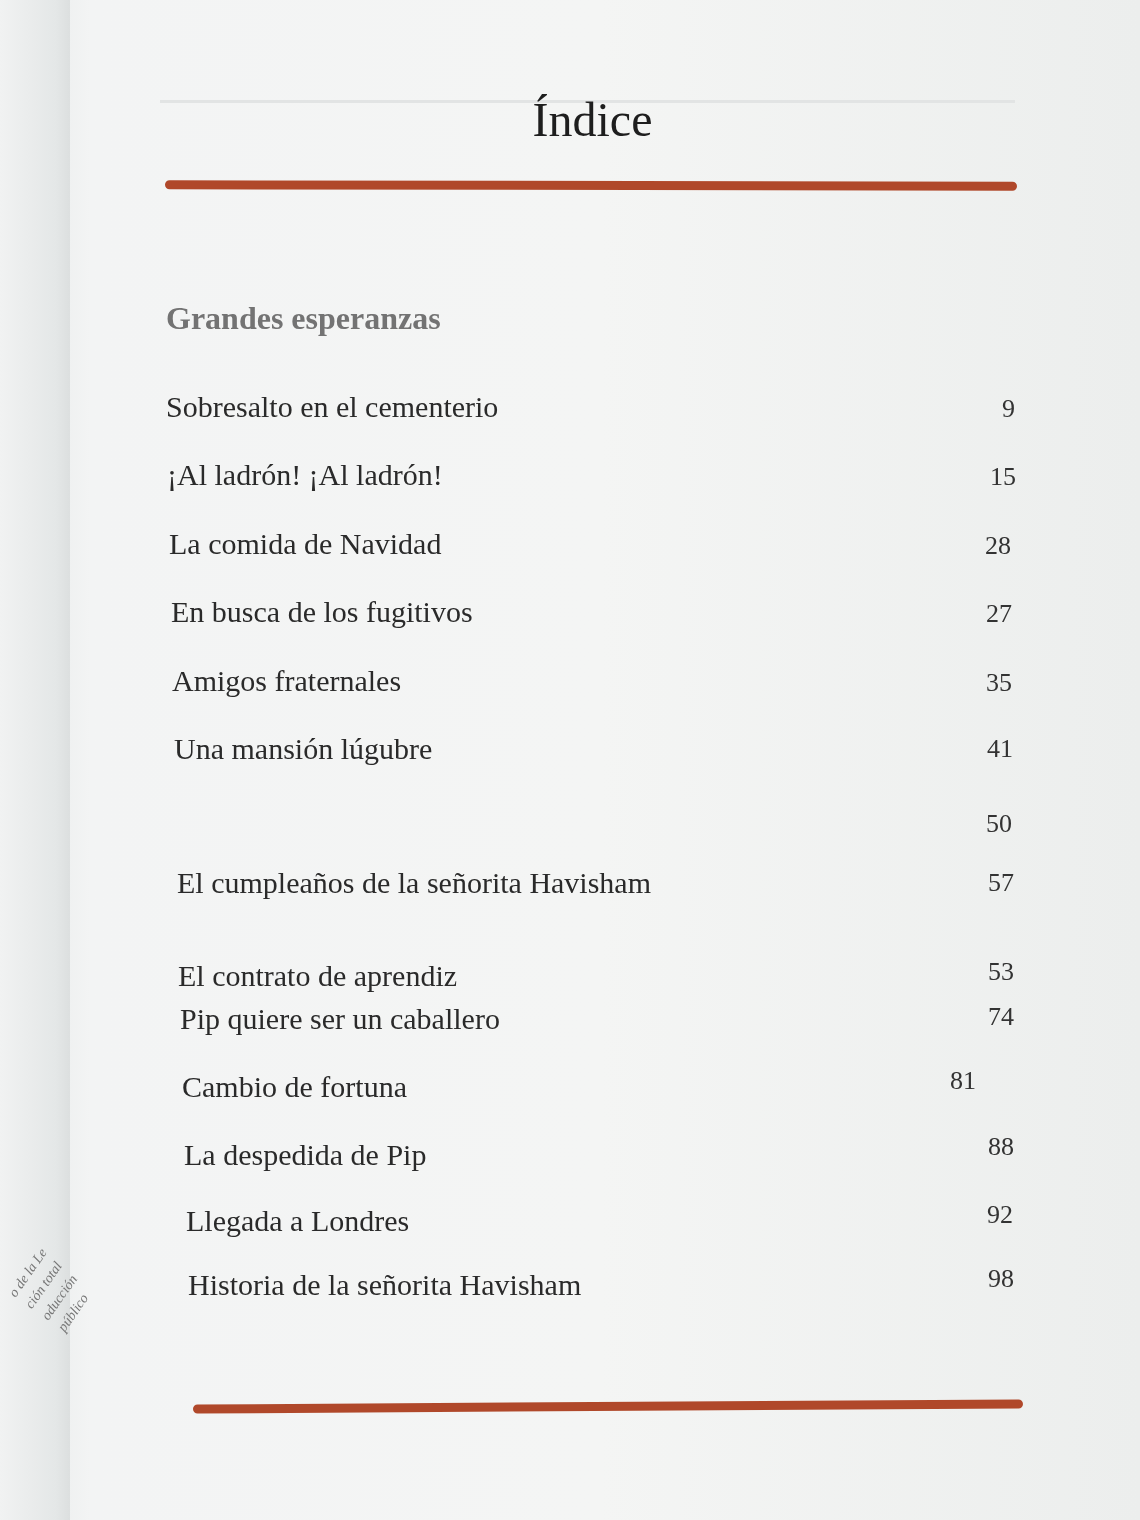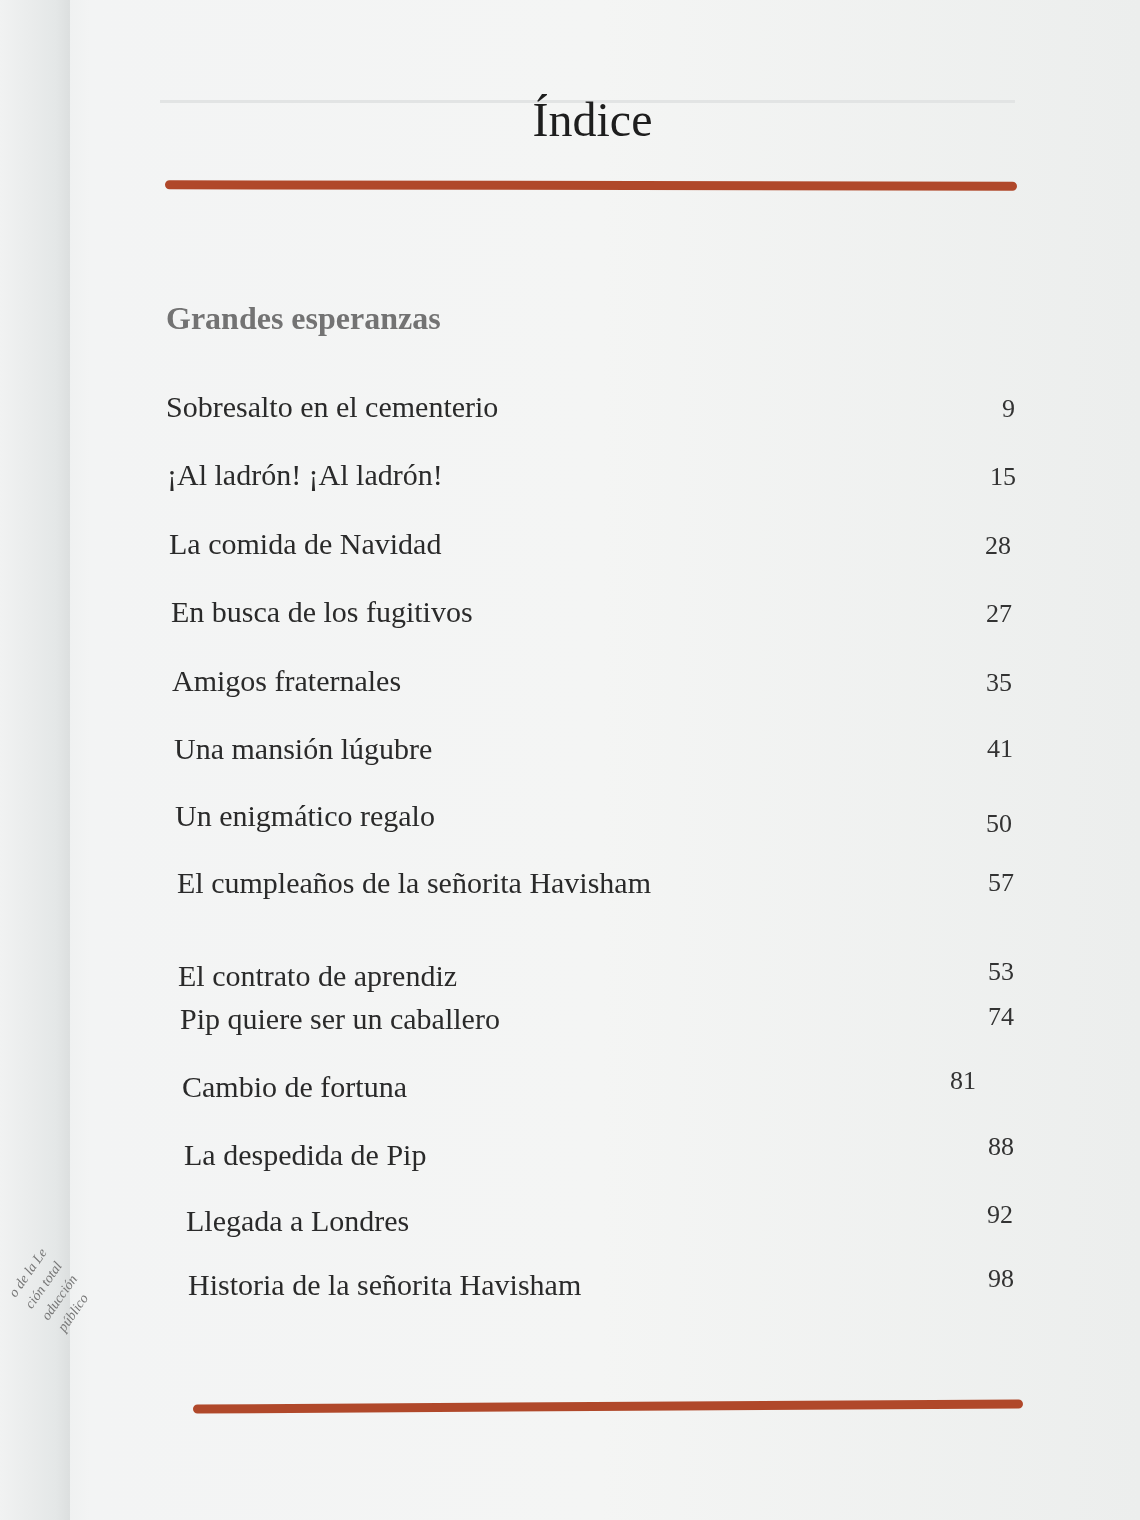--- a/index.html
+++ b/index.html
@@ -62,21 +62,21 @@
 
 <div class="section-title">Grandes esperanzas</div>
 
 <div id="entries">
   <div class="entry" style="left:166px;top:390px;"><span>Sobresalto en el cementerio</span><span class="page" style="left:836px;top:4px;">9</span></div>
   <div class="entry" style="left:167px;top:458px;"><span>¡Al ladrón! ¡Al ladrón!</span><span class="page" style="left:823px;top:4px;">15</span></div>
   <div class="entry" style="left:169px;top:527px;"><span>La comida de Navidad</span><span class="page" style="left:816px;top:4px;">28</span></div>
   <div class="entry" style="left:171px;top:595px;"><span>En busca de los fugitivos</span><span class="page" style="left:815px;top:4px;">27</span></div>
   <div class="entry" style="left:172px;top:664px;"><span>Amigos fraternales</span><span class="page" style="left:814px;top:4px;">35</span></div>
   <div class="entry" style="left:174px;top:732px;"><span>Una mansión lúgubre</span><span class="page" style="left:813px;top:2px;">41</span></div>
-  <div class="entry" style="left:175px;top:799px;"><span>Un enigmático regalo</span><span class="page" style="left:811px;top:10px;">50</span></div>
+  <div class="entry" style="left:175px;top:799px;"><span class="page" style="left:811px;top:10px;">50</span></div>
   <div class="entry" style="left:177px;top:866px;"><span>El cumpleaños de la señorita Havisham</span><span class="page" style="left:811px;top:2px;">57</span></div>
   <div class="entry" style="left:178px;top:940px;margin-top:19px;"><span>El contrato de aprendiz</span><span class="page" style="left:810px;top:-2px;">53</span></div>
   <div class="entry" style="left:180px;top:1002px;"><span>Pip quiere ser un caballero</span><span class="page" style="left:808px;top:0px;">74</span></div>
   <div class="entry" style="left:182px;top:1070px;"><span>Cambio de fortuna</span><span class="page" style="left:768px;top:-4px;">81</span></div>
   <div class="entry" style="left:184px;top:1138px;"><span>La despedida de Pip</span><span class="page" style="left:804px;top:-6px;">88</span></div>
   <div class="entry" style="left:186px;top:1204px;"><span>Llegada a Londres</span><span class="page" style="left:801px;top:-4px;">92</span></div>
   <div class="entry" style="left:188px;top:1268px;"><span>Historia de la señorita Havisham</span><span class="page" style="left:800px;top:-4px;">98</span></div>
 </div>
 
 <div class="rule bottom"></div>

